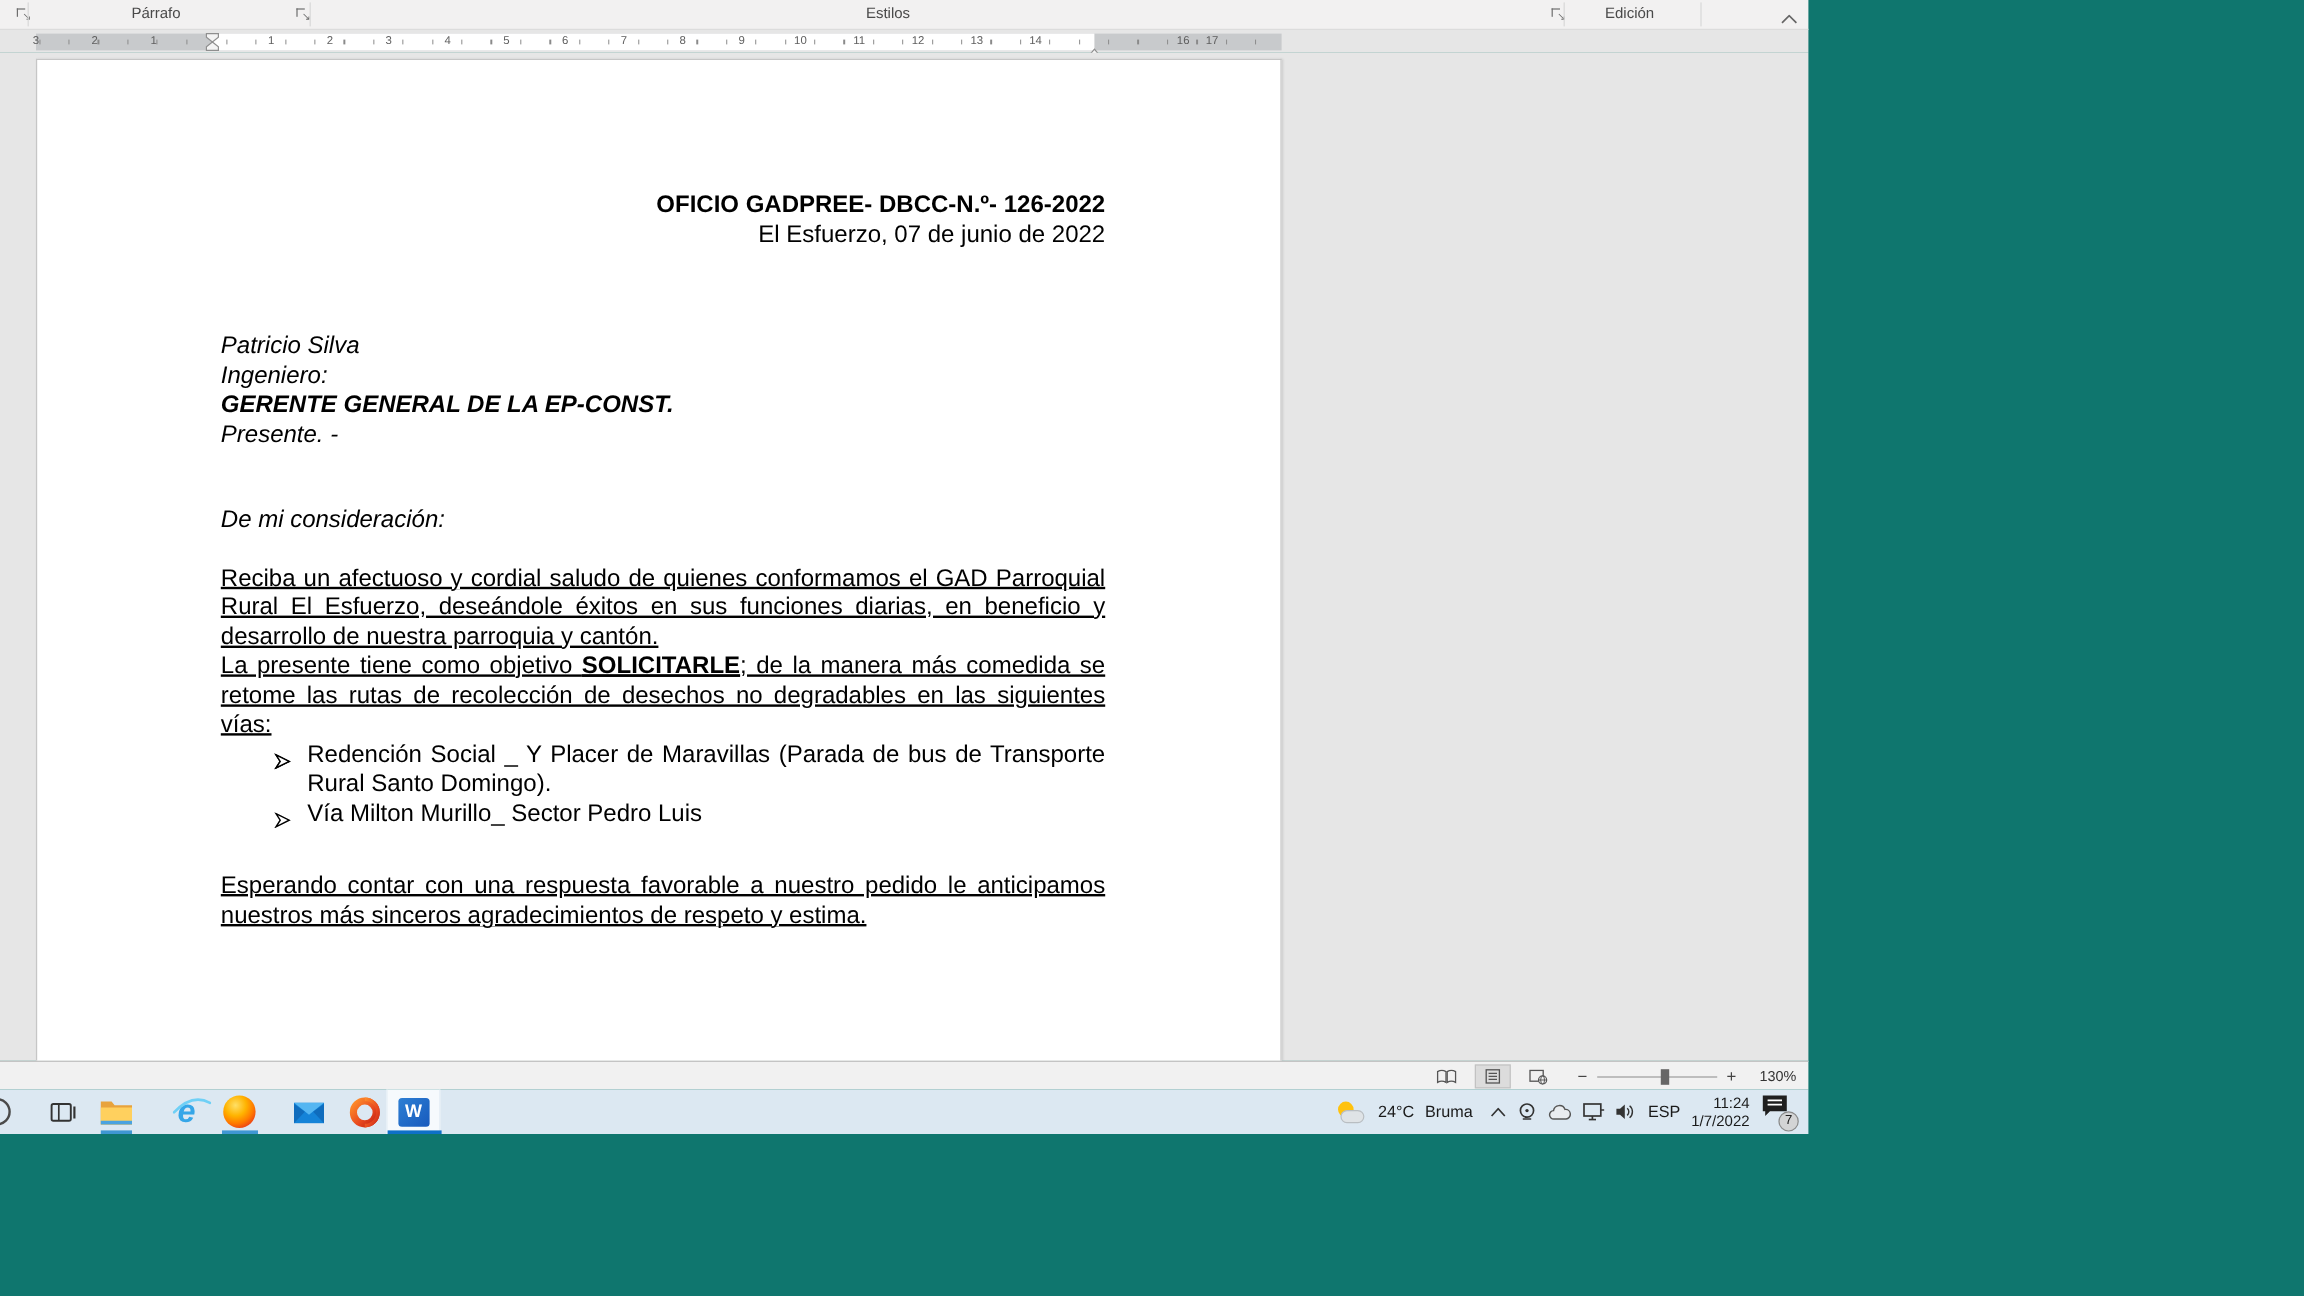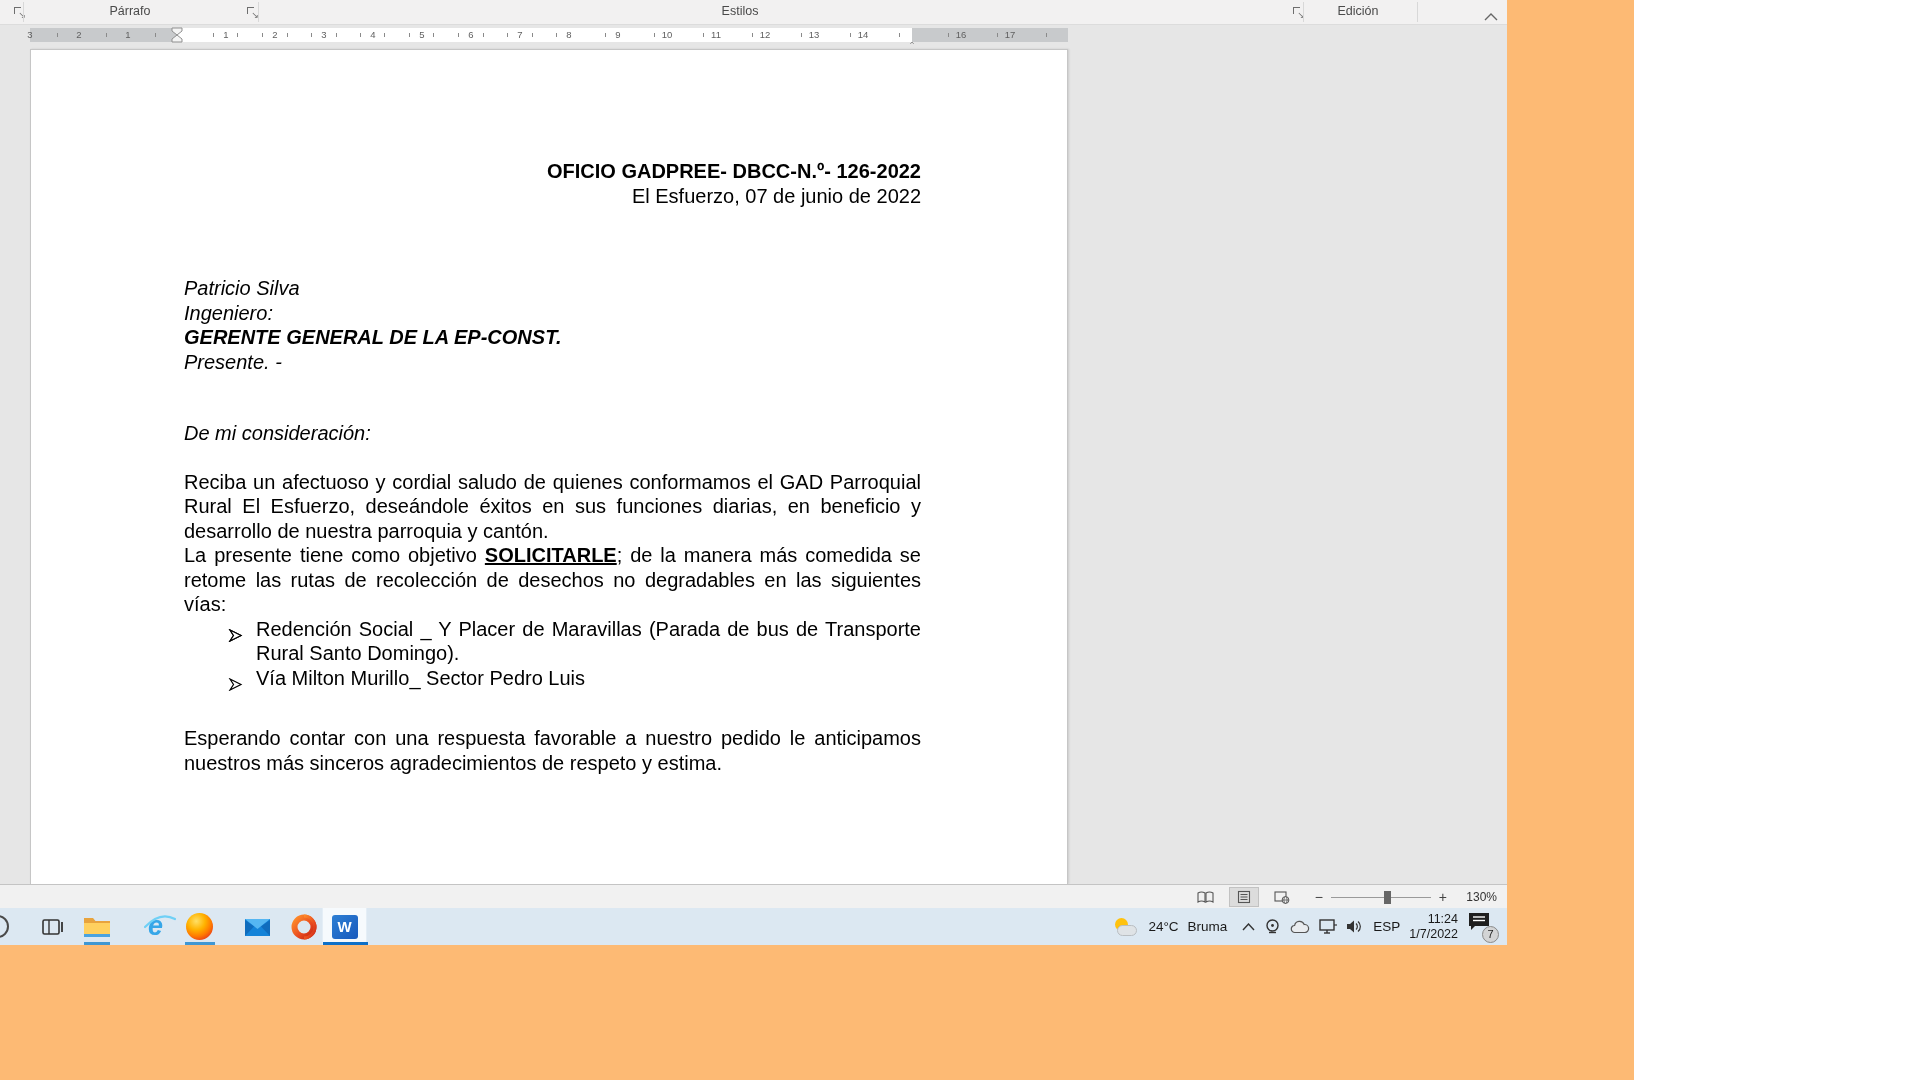--- a/index.html
+++ b/index.html
@@ -1,17 +1,17 @@
 <!DOCTYPE html>
 <html><head>
 <meta charset="utf-8">
 <style>
   html,body{margin:0;padding:0;background:#ffffff;}
   *{box-sizing:border-box;font-family:"Liberation Sans","DejaVu Sans",sans-serif;}
-  .screen{position:relative;width:1634px;height:1080px;background:#fdba74;overflow:hidden;}
+  .screen{position:relative;width:1920px;height:1080px;background:#0f766e;overflow:hidden;}
   .app-window{position:absolute;left:0;top:0;width:1507px;height:945px;}
 
   
   .ribbon{position:absolute;left:0;top:0;width:1507px;height:25px;background:#f2f1f1;border-bottom:1px solid #dcdcdc;}
   .group-label{position:absolute;top:4px;font-size:12.5px;color:#4a4a4a;transform:translateX(-50%);white-space:nowrap;}
   .vsep{position:absolute;top:2px;height:20px;width:1px;background:#d8d8d8;}
   .launcher{position:absolute;top:6px;width:12px;height:12px;cursor:pointer;}
   .launcher::before{content:"";position:absolute;left:1px;top:1px;width:6px;height:6px;border-left:1px solid #6e6e6e;border-top:1px solid #6e6e6e;}
   .launcher::after{content:"\2198";position:absolute;right:-1px;bottom:-2px;font-size:9px;color:#6e6e6e;}
   .collapse-chevron{position:absolute;top:7px;cursor:pointer;}
@@ -29,21 +29,21 @@
 
   
   .doc-surround{position:absolute;left:0;top:44px;width:1507px;height:840px;background:#e6e6e6;}
   .page{position:absolute;left:30px;top:5px;width:1038px;height:835px;background:#ffffff;border:1px solid #c6c6c6;border-bottom:none;box-shadow:1px 0 2px rgba(0,0,0,.12);}
   .page-content{position:absolute;left:153px;top:0;width:737px;padding-top:109px;font-size:20px;line-height:24.5px;color:#000;}
   .doc-title{text-align:right;}
   .doc-title .t1{font-weight:bold;}
   .recipient{margin-top:68px;font-style:italic;}
   .recipient .bold{font-weight:bold;}
   .salutation{margin-top:47px;font-style:italic;}
-  .para{margin:0;text-align:justify;}
+  .para{margin:0;text-align:justify;text-decoration:underline;}
   .p1{margin-top:24px;}
   .p2{}
   .p3{margin-top:36px;}
   .bold-underline{font-weight:bold;text-decoration:underline;}
   .bullets{margin:0;}
   .bullet{position:relative;padding-left:72px;text-align:justify;}
   .bullet .marker{position:absolute;left:44px;top:6px;}
 
   
   .status-bar{position:absolute;left:0;top:884px;width:1507px;height:24px;background:#f1f1f1;border-top:1px solid #c4c4c4;}
@@ -114,21 +114,21 @@
             <span class="ruler-num" style="left: 392px;">5</span>
             <span class="ruler-num" style="left: 441px;">6</span>
             <span class="ruler-num" style="left: 490px;">7</span>
             <span class="ruler-num" style="left: 539px;">8</span>
             <span class="ruler-num" style="left: 588px;">9</span>
             <span class="ruler-num" style="left: 637px;">10</span>
             <span class="ruler-num" style="left: 686px;">11</span>
             <span class="ruler-num" style="left: 735px;">12</span>
             <span class="ruler-num" style="left: 784px;">13</span>
             <span class="ruler-num" style="left: 833px;">14</span>
-            <span class="ruler-num" style="left: 931px;">16</span>
+            <span class="ruler-num" style="left: 956px;">16</span>
             <span class="ruler-num" style="left: 980px;">17</span>
           </div>
         <span class="indent-markers">
           <svg width="12" height="16" viewBox="0 0 12 16">
             <polygon points="1,1 11,1 11,4 6,8 1,4" fill="#f4f4f4" stroke="#8f8f8f" stroke-width="1"></polygon>
             <polygon points="6,8 11,12 11,15 1,15 1,12" fill="#f4f4f4" stroke="#8f8f8f" stroke-width="1"></polygon>
           </svg>
         </span>
         <span class="right-indent">
           <svg width="12" height="8" viewBox="0 0 12 8">

